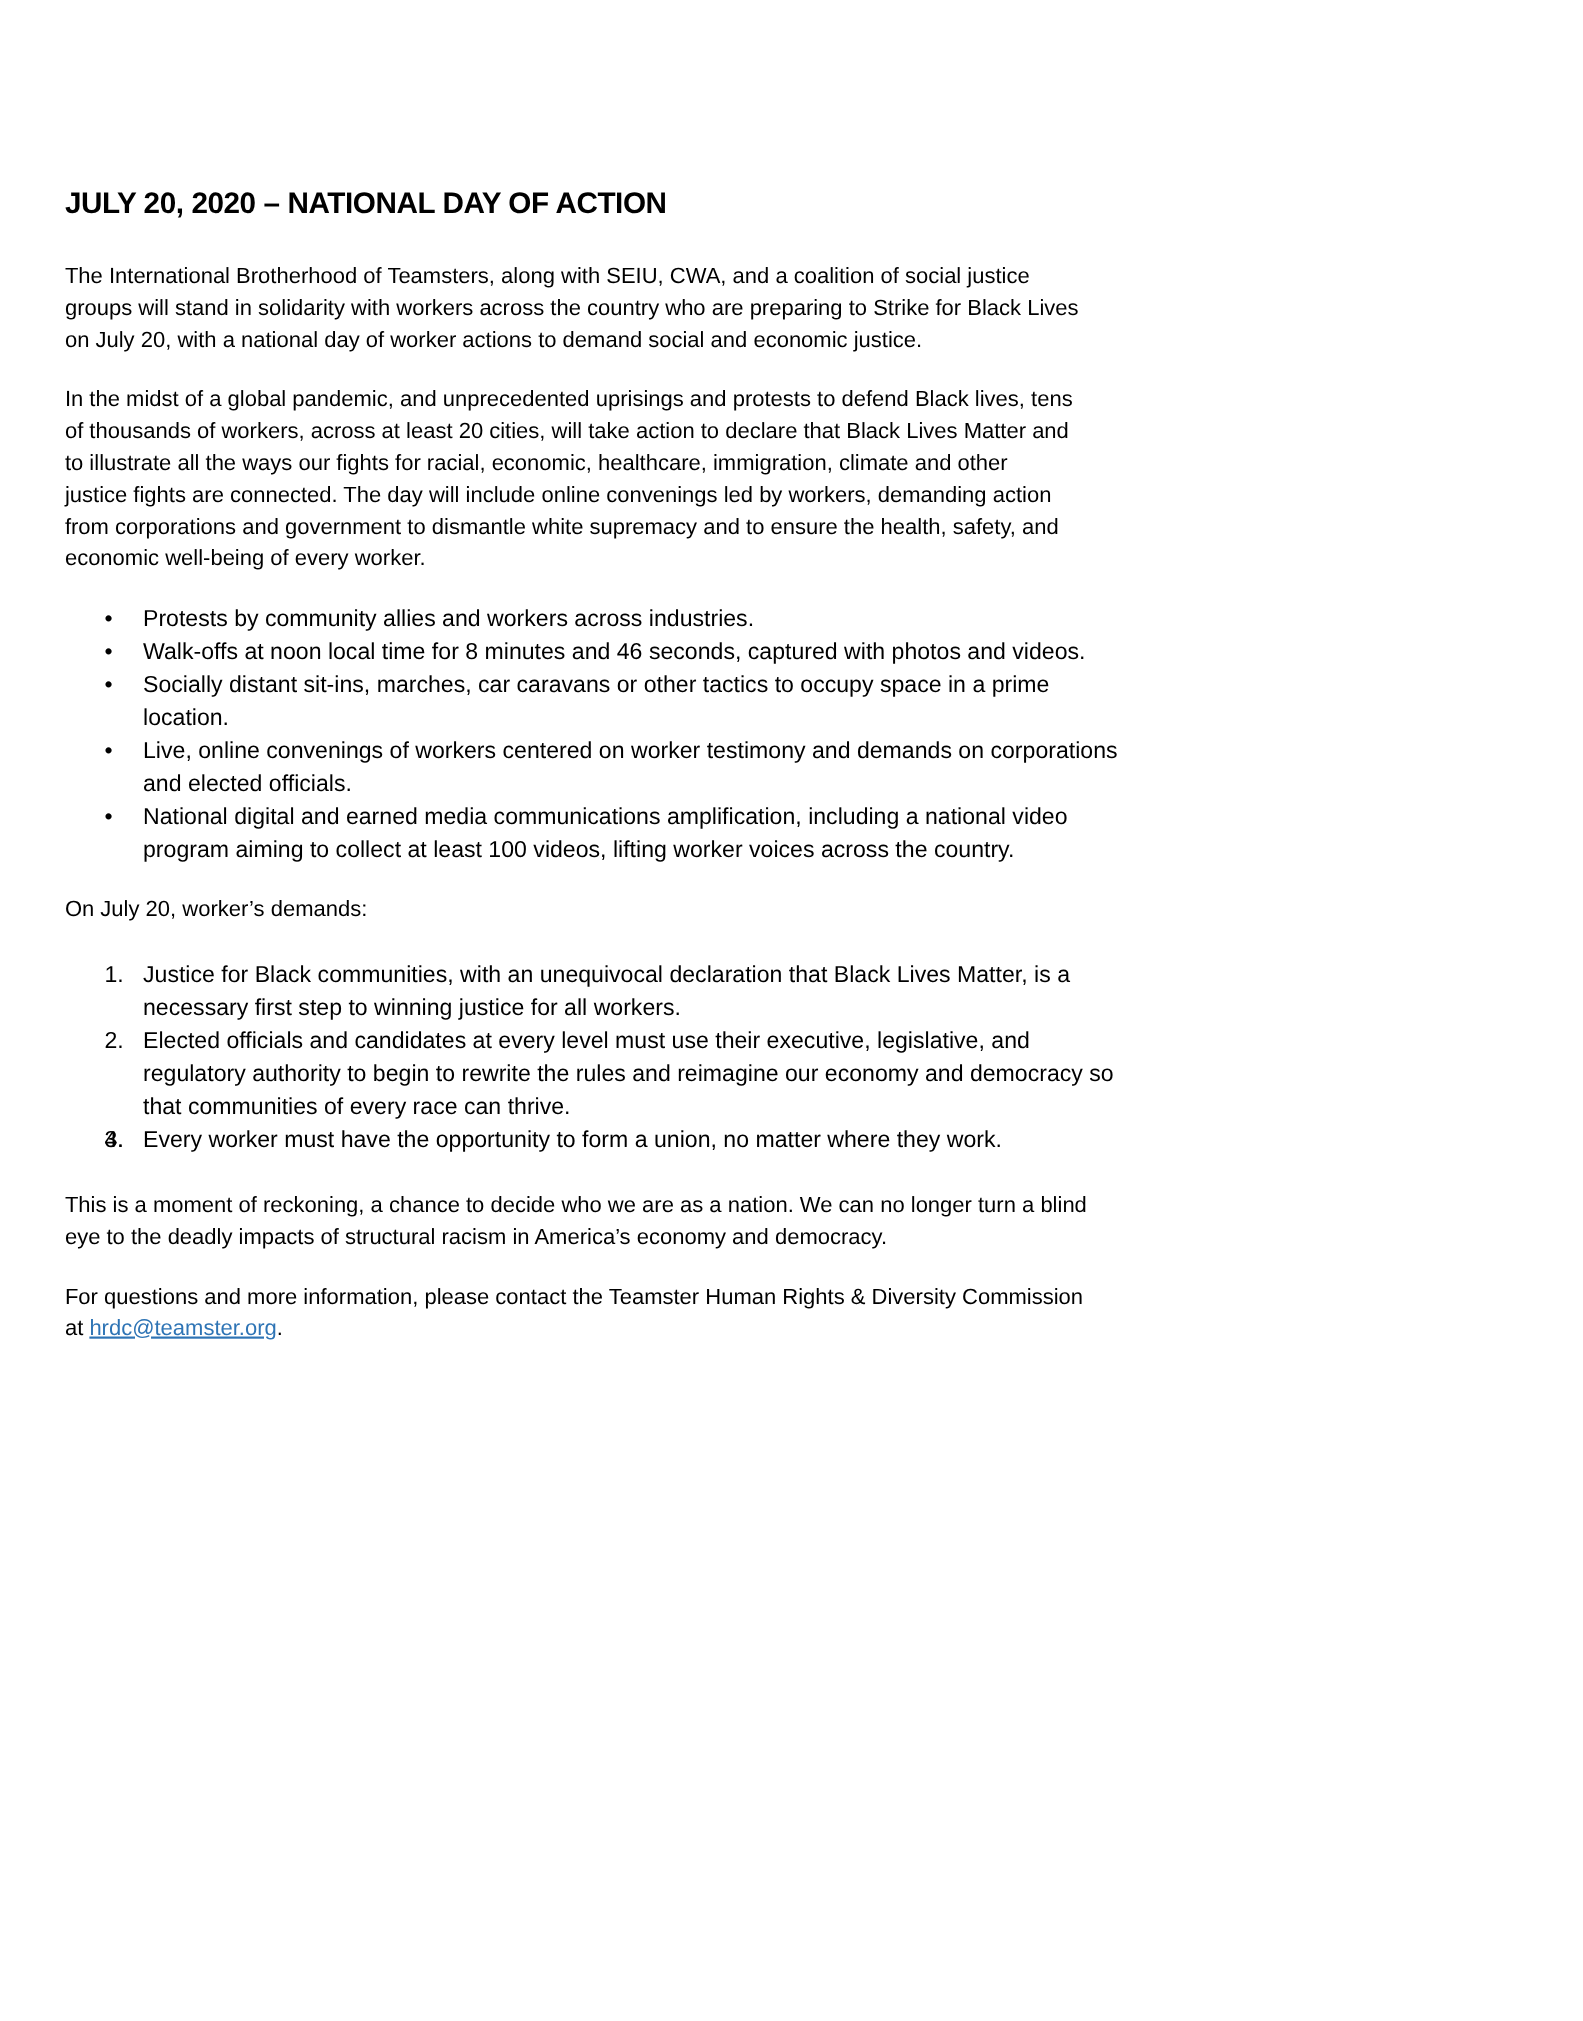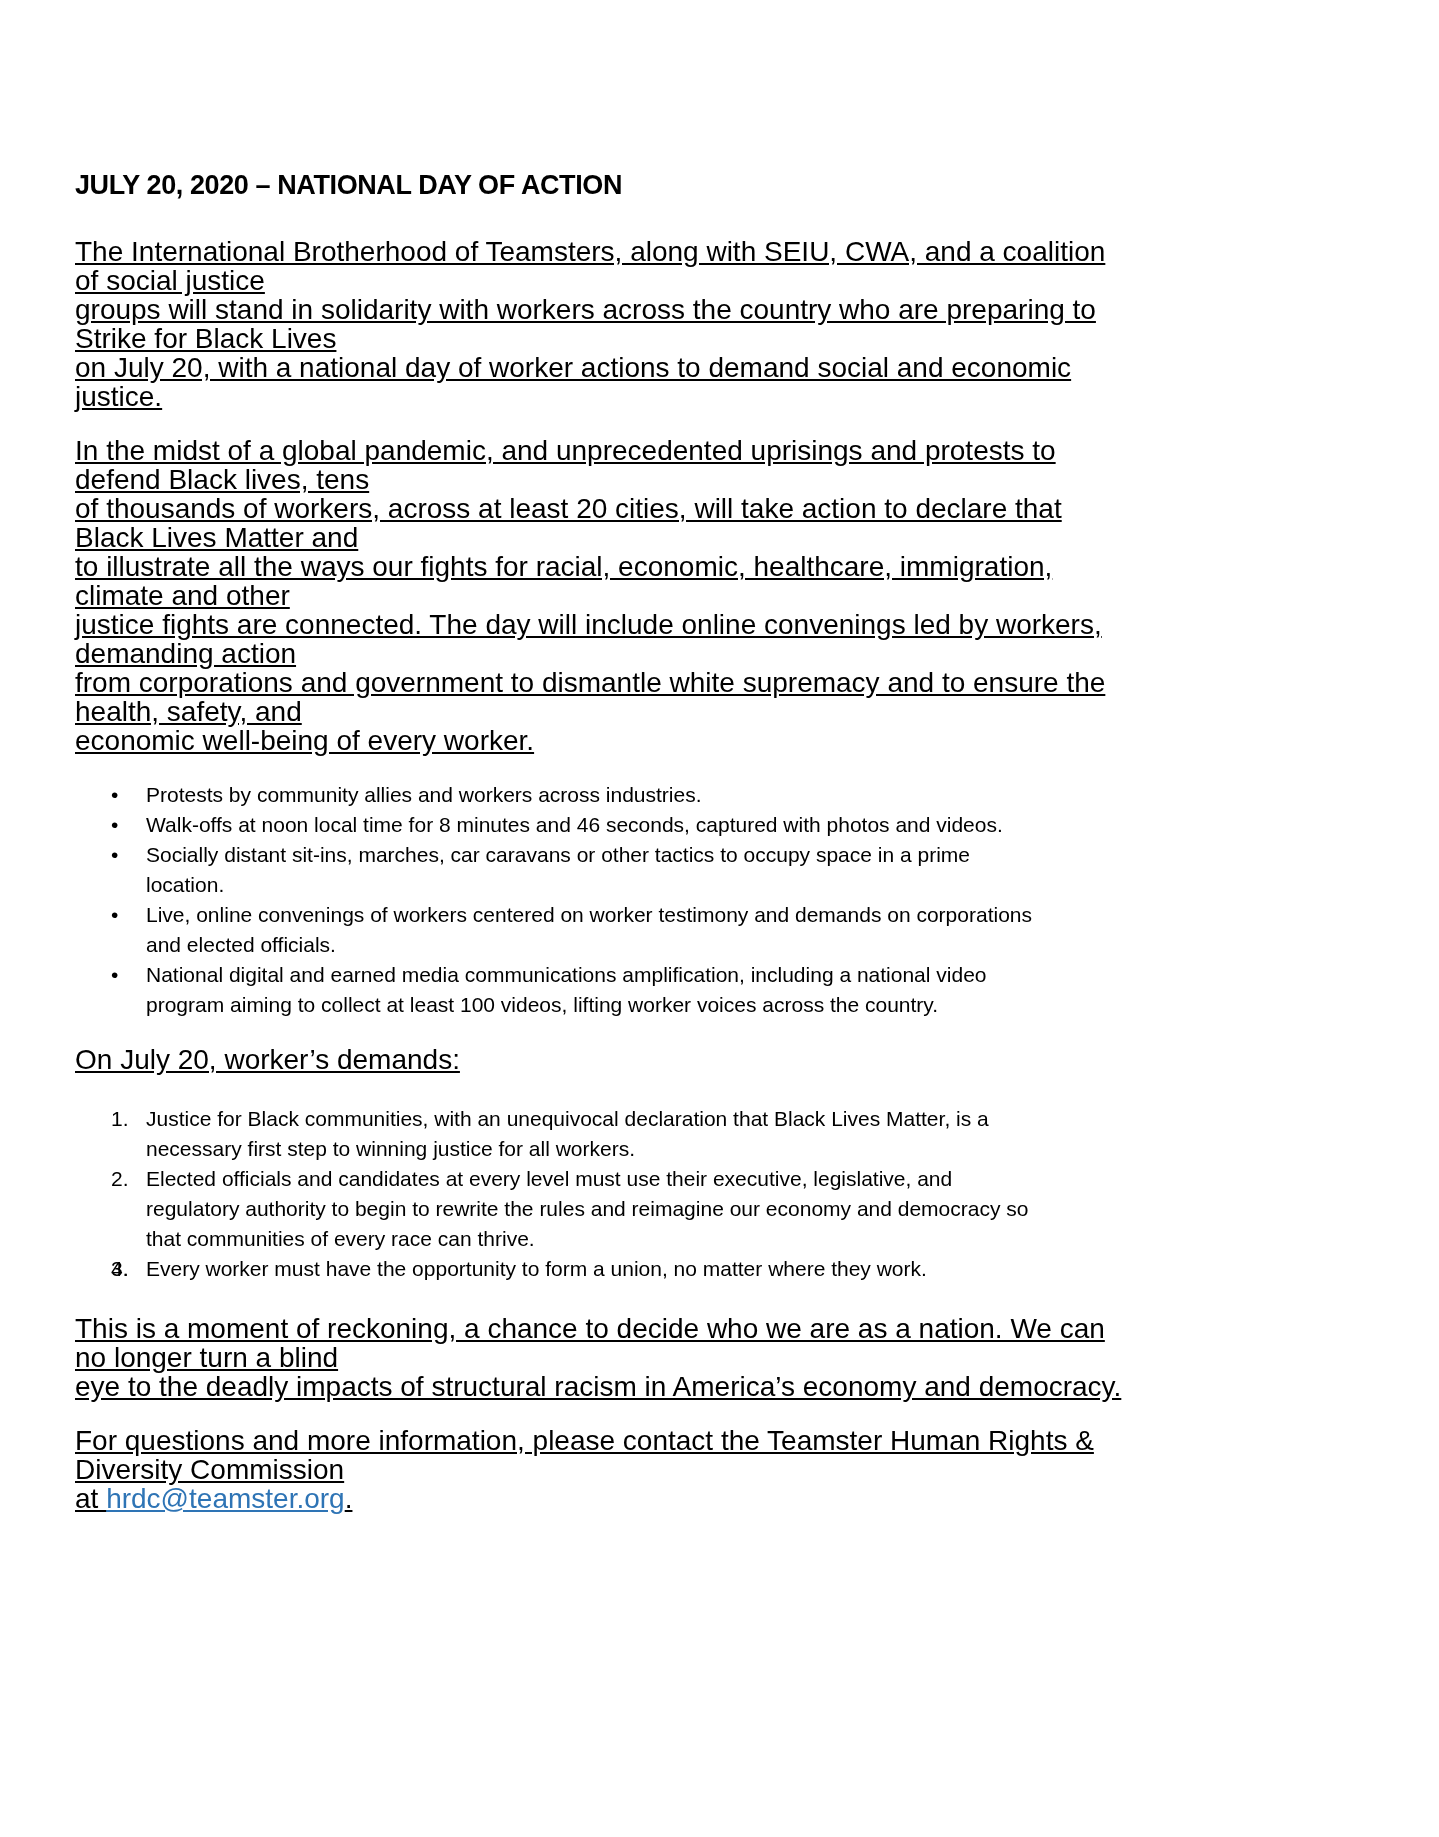--- a/index.html
+++ b/index.html
@@ -11,37 +11,36 @@
     width: 1439px;
     height: 1837px;
     font-family: "Liberation Sans", sans-serif;
     color: #000000;
     overflow: hidden;
   }
   .page {
     box-sizing: border-box;
     width: 1210px;
     height: 1837px;
-    padding: 166px 84px 0 75px;
+    padding: 166px 84px 0 59px;
     background: #ffffff;
   }
   .doc-title {
     font-size: 27px;
     line-height: 38px;
     font-weight: bold;
     letter-spacing: -0.4px;
     margin: 0 0 33px 0;
   }
   .para {
-    font-size: 28px;
+    font-size: 20px;
     line-height: 29px;
     margin: 16px 0 25px 0;
     white-space: pre-line;
     max-width: 1210px;
-    text-decoration: underline;
   }
   ul.bullet-list, ol.demand-list {
     list-style: none;
     margin: 0 0 25px 0;
     padding: 0;
     max-width: 1210px;
   }
   ol.demand-list { margin-top: 30px; }
   li.item {
     position: relative;

